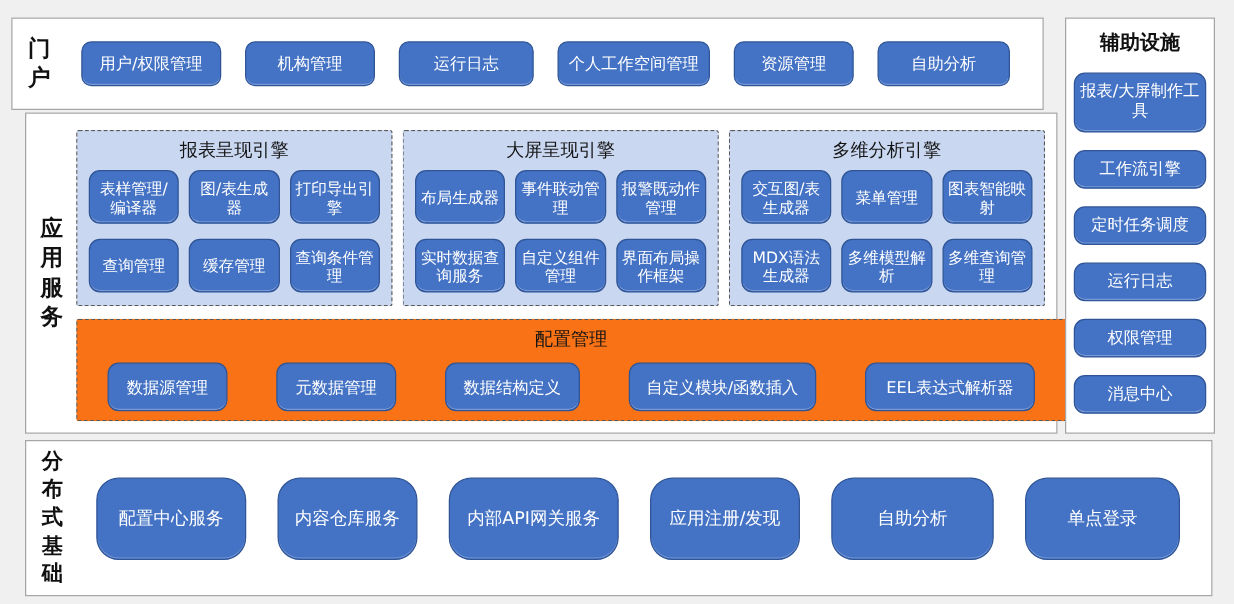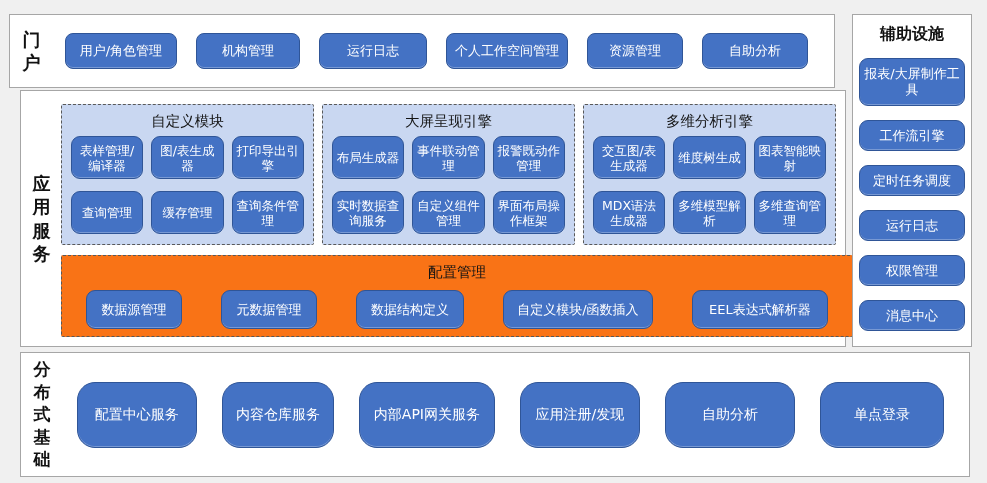--- a/index.html
+++ b/index.html
@@ -144,36 +144,36 @@
     padding: 0 25px 0 26px;
   }
   .bottom-row .btn { height: 66px; font-size: 14px; border-radius: 18px; }
 </style>
 </head>
 <body>
 
 <section class="panel portal">
   <div class="v-label">门户</div>
   <div class="portal-row">
-    <button class="btn" style="width:112px">用户/角色管理</button>
+    <button class="btn" style="width:112px">用户/权限管理</button>
     <button class="btn" style="width:104px">机构管理</button>
     <button class="btn" style="width:108px">运行日志</button>
     <button class="btn" style="width:122px">个人工作空间管理</button>
     <button class="btn" style="width:96px">资源管理</button>
     <button class="btn" style="width:106px">自助分析</button>
   </div>
 </section>
 
 <section class="panel app">
   <div class="v-label">应用服务</div>
   <div class="app-content">
     <div class="groups-row">
 
       <div class="group">
-        <div class="group-title">自定义模块</div>
+        <div class="group-title">报表呈现引擎</div>
         <div class="group-grid">
           <button class="btn">表样管理/编译器</button>
           <button class="btn">图/表生成器</button>
           <button class="btn">打印导出引擎</button>
           <button class="btn">查询管理</button>
           <button class="btn">缓存管理</button>
           <button class="btn">查询条件管理</button>
         </div>
       </div>
 
@@ -186,21 +186,21 @@
           <button class="btn">实时数据查询服务</button>
           <button class="btn">自定义组件管理</button>
           <button class="btn">界面布局操作框架</button>
         </div>
       </div>
 
       <div class="group">
         <div class="group-title">多维分析引擎</div>
         <div class="group-grid">
           <button class="btn">交互图/表生成器</button>
-          <button class="btn">维度树生成</button>
+          <button class="btn">菜单管理</button>
           <button class="btn">图表智能映射</button>
           <button class="btn">MDX语法生成器</button>
           <button class="btn">多维模型解析</button>
           <button class="btn">多维查询管理</button>
         </div>
       </div>
 
     </div>
 
     <div class="config-group">

